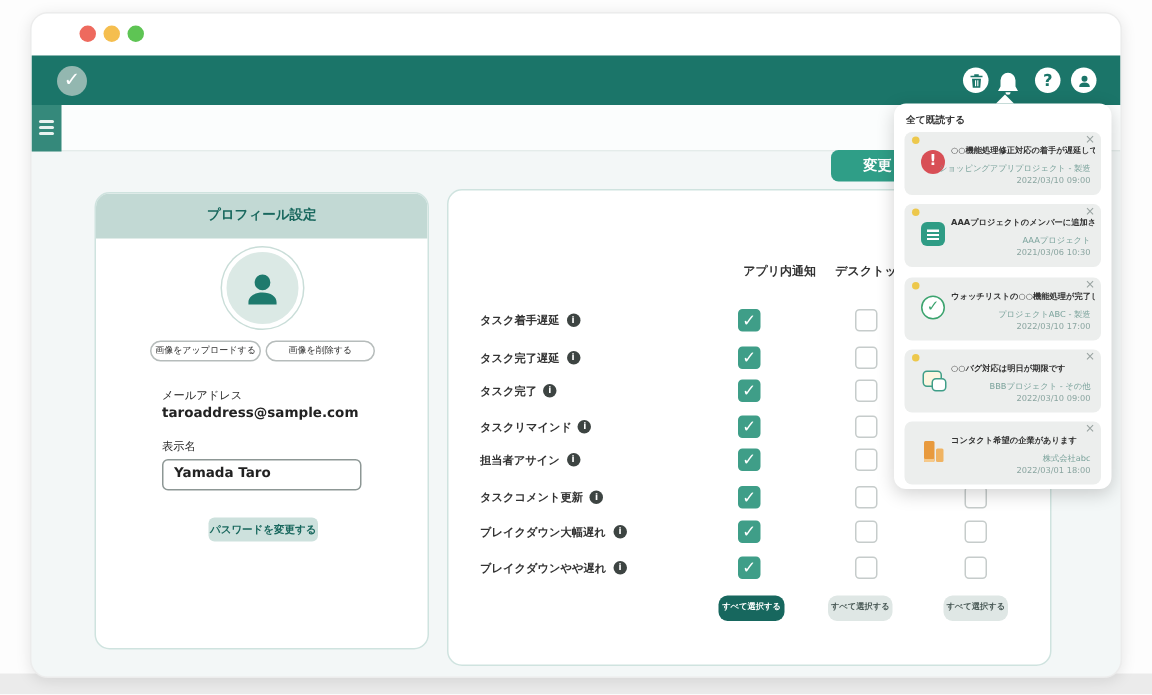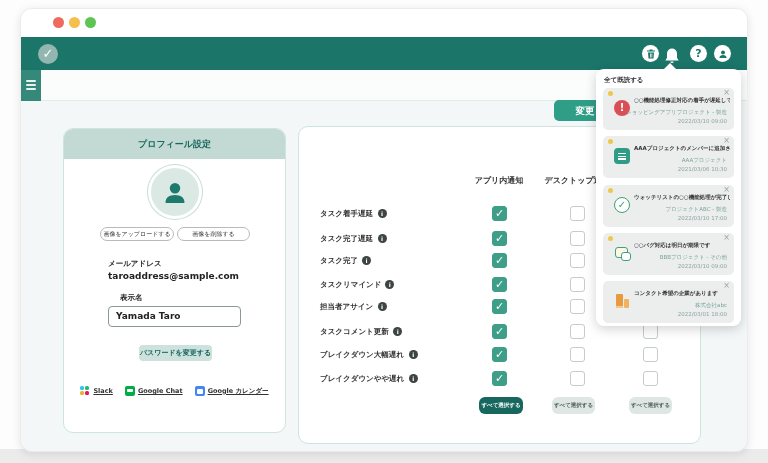--- a/index.html
+++ b/index.html
@@ -36,40 +36,40 @@
                 font-size:9px; font-weight:bold; text-align:center; line-height:30px; }
   .profile-panel { left:42px; top:119px; width:223px; height:305px; }
   .notify-panel  { left:277px; top:117px; width:403px; height:318px; }
 
   
   .avatar { left:84px; top:36px; width:54px; height:54px; border-radius:50%; background:#dbe9e5;
             border:3px solid #fff; box-shadow:0 0 0 1px #c9ddd8; }
   .avatar svg { display:block; margin:10px auto 0; }
   .pill-btn { height:14px; background:#fff; border:1px solid #b6bcbb; border-radius:7px;
               font-size:6px; color:#333; text-align:center; line-height:12px; }
-  .flabel { font-size:7.5px; font-weight:bold; color:#2b2b2b; }
+  .flabel { font-size:7.5px; font-weight:normal; color:#2b2b2b; }
   .fvalue { font-size:9px; font-weight:bold; color:#222; }
   .name-input { left:44px; top:177px; width:133px; height:21px; background:#fff; border:1px solid #8d9795;
                 border-radius:4px; font-size:9px; font-weight:bold; color:#222; padding:0 0 0 7px;
                 line-height:19px; }
   .pwd-btn { left:75px; top:216px; width:73px; height:16px; background:#cde1dd; color:#19685e;
              border-radius:4px; font-size:7px; font-weight:bold; text-align:center; line-height:16px; }
   .ext-label { left:0; top:243px; width:100%; text-align:center; font-size:7px; color:#8a8f8e; }
   .services { left:0; top:257px; width:100%; display:flex; justify-content:center; gap:12px; align-items:center; }
   .svc { display:flex; align-items:center; gap:3px; }
   .svc-label { font-size:6.5px; font-weight:bold; color:#333; text-decoration:underline; }
   .slack-ico { position:relative; width:10px; height:10px; }
   .slack-ico i { position:absolute; width:4px; height:4px; border-radius:1.5px; }
   .gchat-ico { position:relative; width:10px; height:10px; background:#00ac47; border-radius:2px; }
   .gchat-ico::after { content:""; position:absolute; left:2px; top:3px; width:6px; height:3px; background:#fff; border-radius:1px; }
   .gcal-ico { position:relative; width:10px; height:10px; background:#4285f4; border-radius:2px; }
   .gcal-ico::after { content:""; position:absolute; left:2px; top:3px; width:6px; height:5px; background:#fff; border-radius:1px; }
 
   
-  .col-head { top:48px; font-size:8px; font-weight:bold; color:#333; text-align:center; width:90px; }
+  .col-head { top:48px; font-size:8px; font-weight:bold; color:#333; text-align:right; width:90px; }
   .nrow { left:0; width:100%; height:16px; }
   .rlabel { position:absolute; left:21px; top:3px; font-size:7.5px; font-weight:bold; color:#333; white-space:nowrap; }
   .info { position:absolute; top:3px; width:9px; height:9px; border-radius:50%; background:#3d4442; color:#fff;
           font-size:6px; text-align:center; line-height:9px; font-weight:bold; }
   .cb { position:absolute; top:0; width:15px; height:15px; background:#fff; border:1px solid #c6cccb; border-radius:3px; }
   .cb.checked { background:#3f9e88; border-color:#3f9e88; }
   .cb.checked::after { content:"✓"; position:absolute; left:0; top:0; width:100%; color:#fff; font-size:11px;
                        line-height:14px; text-align:center; }
   .cb.c1 { left:193px; } .cb.c2 { left:271px; } .cb.c3 { left:344px; }
   .sel-btn { top:270px; height:17px; border-radius:6px; font-size:5.5px; font-weight:bold; text-align:center; line-height:17px; }
@@ -162,44 +162,25 @@
         <svg width="30" height="30" viewBox="0 0 24 24">
             <path fill="#1e7a6d" d="M12 4a4.2 4.2 0 1 1 0 8.4A4.2 4.2 0 0 1 12 4zm0 9.6c4.4 0 7.5 2.2 7.5 5.2V20h-15v-1.2c0-3 3.1-5.2 7.5-5.2z"></path>
           </svg>
       </div>
       <div class="abs pill-btn" style="left:36px; top:98px; width:74px;">画像をアップロードする</div>
       <div class="abs pill-btn" style="left:113px; top:98px; width:73px;">画像を削除する</div>
 
       <div class="abs flabel" style="left:44px; top:130px;">メールアドレス</div>
       <div class="abs fvalue" style="left:44px; top:142px;">taroaddress@sample.com</div>
 
-      <div class="abs flabel" style="left:44px; top:164px;margin-left:12px;">表示名</div>
+      <div class="abs flabel" style="left:44px; top:164px;">表示名</div>
       <div class="abs name-input">Yamada Taro</div>
 
       <div class="abs pwd-btn">パスワードを変更する</div>
 
-      <div class="abs services">
-        <span class="svc">
-          <span class="slack-ico">
-            <i style="left:0; top:0; background:#36C5F0;"></i>
-              <i style="left:5px; top:0; background:#2EB67D;"></i>
-            <i style="left:0; top:5px; background:#ECB22E;"></i>
-              <i style="left:5px; top:5px; background:#E01E5A;"></i>
-          </span>
-          <span class="svc-label">Slack</span>
-        </span>
-        <span class="svc">
-          <span class="gchat-ico"></span>
-          <span class="svc-label">Google Chat</span>
-        </span>
-        <span class="svc">
-          <span class="gcal-ico"></span>
-          <span class="svc-label">Google カレンダー</span>
-        </span>
-      </div>
     </div>
 
     <div class="abs panel notify-panel">
       <div class="abs col-head" style="left:155px;">アプリ内通知</div>
       <div class="abs col-head" style="left:233px;">デスクトップ通知</div>
       <div class="abs col-head" style="left:306px;"></div>
 
       <div id="rows-host">
   <div class="abs nrow" style="top: 79px;">
     <span class="rlabel">タスク着手遅延</span>

